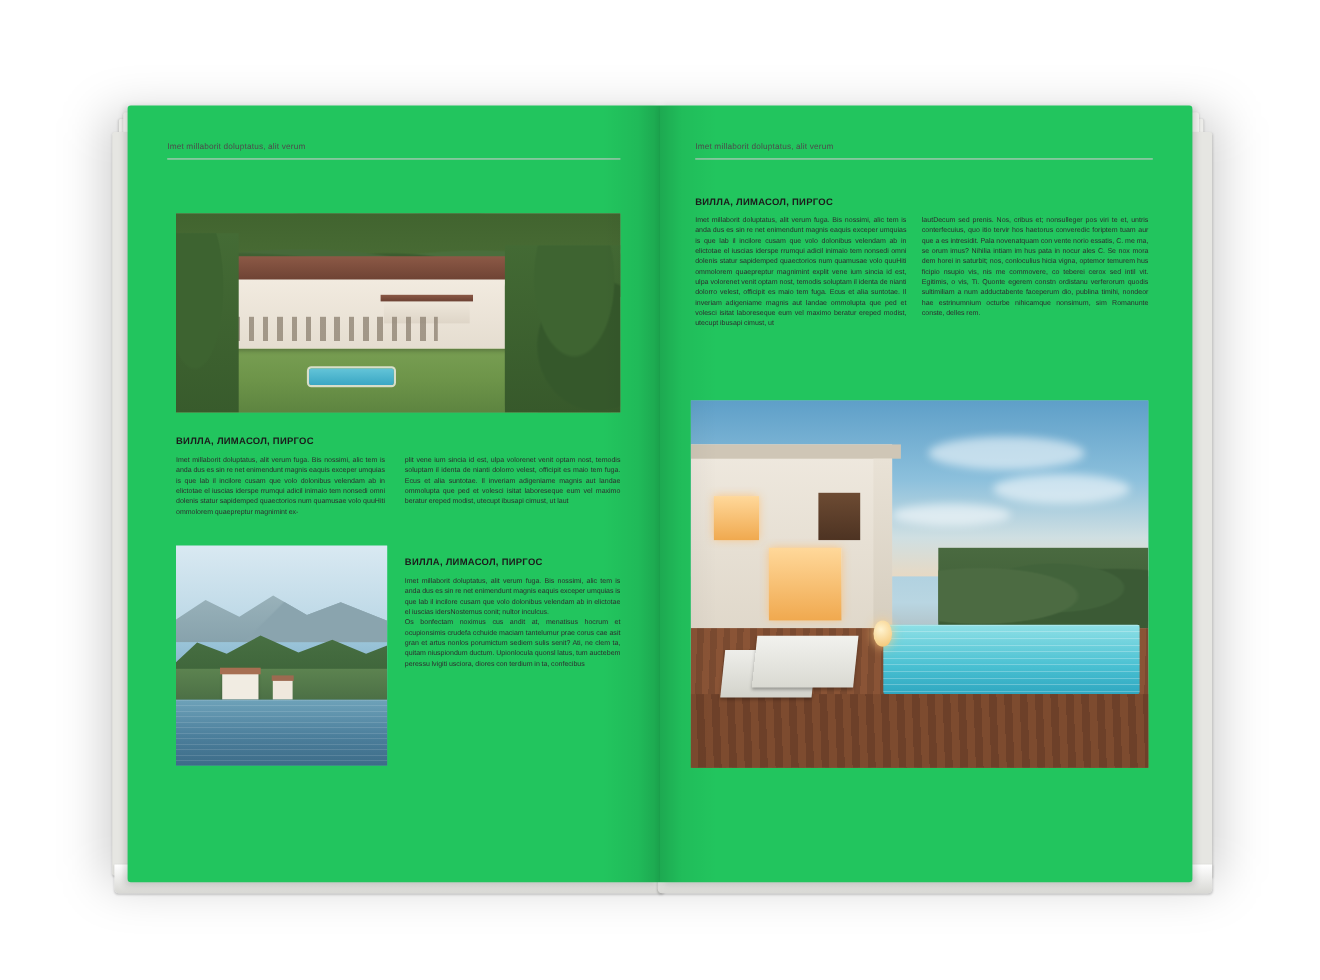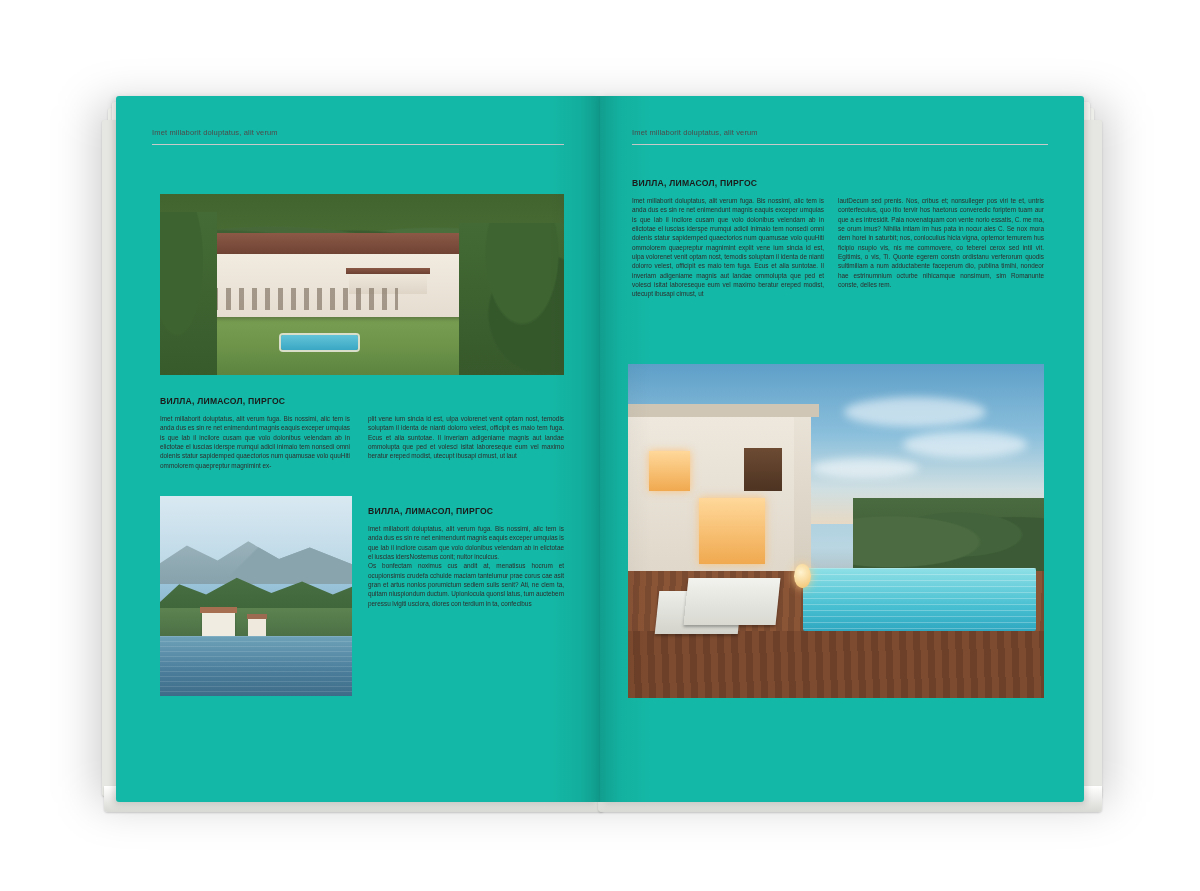--- a/index.html
+++ b/index.html
@@ -42,21 +42,21 @@
     filter: blur(22px);
     border-radius: 12px;
   }
 
   
   .page {
     position: absolute;
     top: 96px;
     width: 484px;
     height: 706px;
-    background: #14b8a6;
+    background: #22c55e;
     overflow: hidden;
   }
   .page-left {
     left: 116px;
     border-top-left-radius: 3px;
     border-bottom-left-radius: 3px;
     box-shadow: -2px 2px 7px rgba(0,0,0,0.16);
   }
   .page-right {
     left: 600px;

